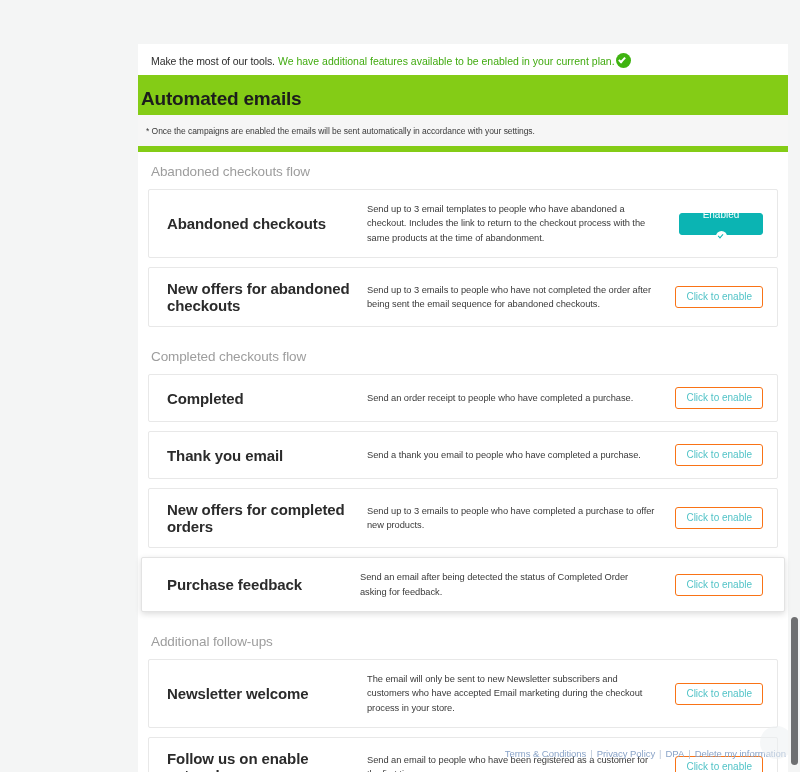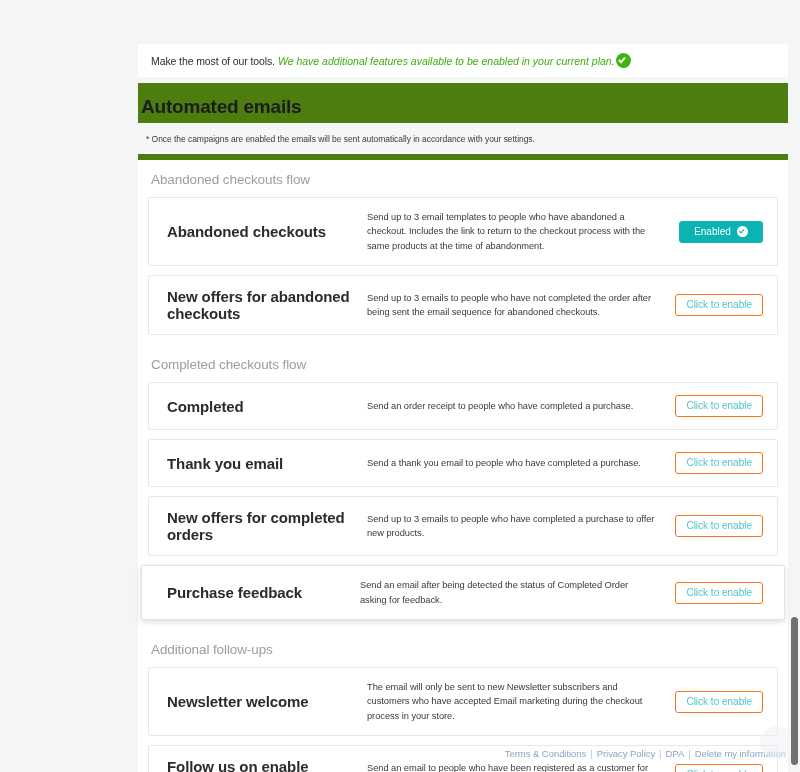--- a/index.html
+++ b/index.html
@@ -42,21 +42,20 @@
     color: #2e2e2e;
     letter-spacing: -0.1px;
     white-space: nowrap;
   }
   .banner-link {
     font-size: 10.5px;
     color: #41ab10;
     margin-left: 3px;
     white-space: nowrap;
     cursor: pointer;
-    font-style: italic;
   }
   .banner-check {
     display: inline-block;
     width: 15px;
     height: 15px;
     border-radius: 50%;
     background: #3fb310;
     position: relative;
     margin-left: 1px;
     vertical-align: -3px;
@@ -72,24 +71,24 @@
     border: solid #ffffff;
     border-width: 0 2px 2px 0;
     transform: rotate(43deg);
     box-sizing: border-box;
   }
 
   
   .main-panel {
     position: absolute;
     left: 0;
-    top: 83px;
+    top: 75px;
     width: 650px;
     height: 655px;
-    background: #4d7c0f;
+    background: #84cc16;
   }
 
   .page-title {
     position: absolute;
     left: 3px;
     top: 13px;
     font-size: 19px;
     font-weight: bold;
     color: #1c1c1c;
     letter-spacing: -0.2px;
@@ -200,20 +199,21 @@
   }
   .btn-enabled {
     border: 1px solid #0bb4b3;
     background: #0bb4b3;
     color: #ffffff;
     min-width: 84px;
     display: flex;
     align-items: center;
     justify-content: center;
     gap: 6px;
+    flex-direction: column;
   }
   .btn-enabled .chk {
     display: inline-block;
     width: 11px;
     height: 11px;
     border-radius: 50%;
     background: #ffffff;
     position: relative;
     flex: 0 0 auto;
   }

